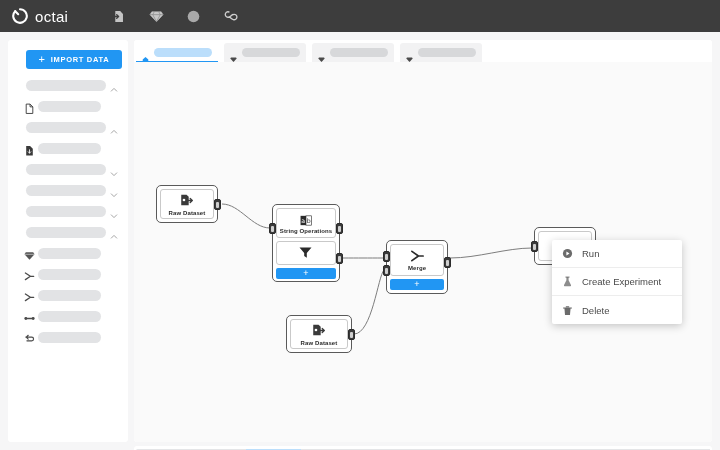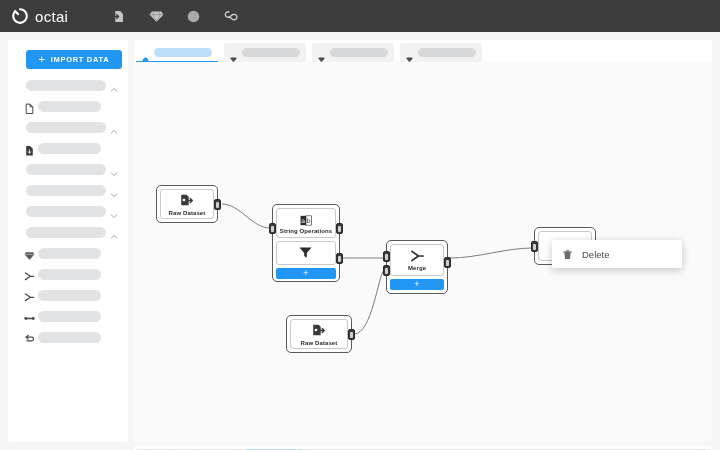--- a/index.html
+++ b/index.html
@@ -455,20 +455,38 @@
             </span>
             <span class="node-label">Gen</span>
           </div>
           <span class="port" style="left:-4px;top:13px;"></span>
         </div>
 
         <div class="ctxmenu">
           <div class="ctxitem">
             <span class="cico">
               <svg viewBox="0 0 12 12" width="11" height="11">
+                  <circle cx="6" cy="6" r="5" fill="#6b6b6b"></circle>
+                  <path d="M4.8 3.8 8.2 6 4.8 8.2z" fill="#fff"></path>
+                </svg>
+            </span>
+            <span>Run</span>
+          </div>
+          <div class="ctxitem">
+            <span class="cico">
+              <svg viewBox="0 0 12 12" width="11" height="11">
+                  <path d="M4.8 1.2h2.4v3.4l2.6 5.2a1 1 0 0 1-.9 1.4H3.1a1 1 0 0 1-.9-1.4l2.6-5.2z" fill="#8d8d8d"></path>
+                  <path d="M4.2 1.2h3.6" stroke="#6b6b6b" stroke-width="1" stroke-linecap="round"></path>
+                </svg>
+            </span>
+            <span>Create Experiment</span>
+          </div>
+          <div class="ctxitem">
+            <span class="cico">
+              <svg viewBox="0 0 12 12" width="11" height="11">
                   <path d="M2.6 3.4h6.8l-.7 7.4H3.3z" fill="#6b6b6b"></path>
                   <path d="M1.6 3.4h8.8M4.6 2h2.8" stroke="#6b6b6b" stroke-width="1.1" stroke-linecap="round"></path>
                 </svg>
             </span>
             <span>Delete</span>
           </div>
         </div>
 
       </div>
     </div>

